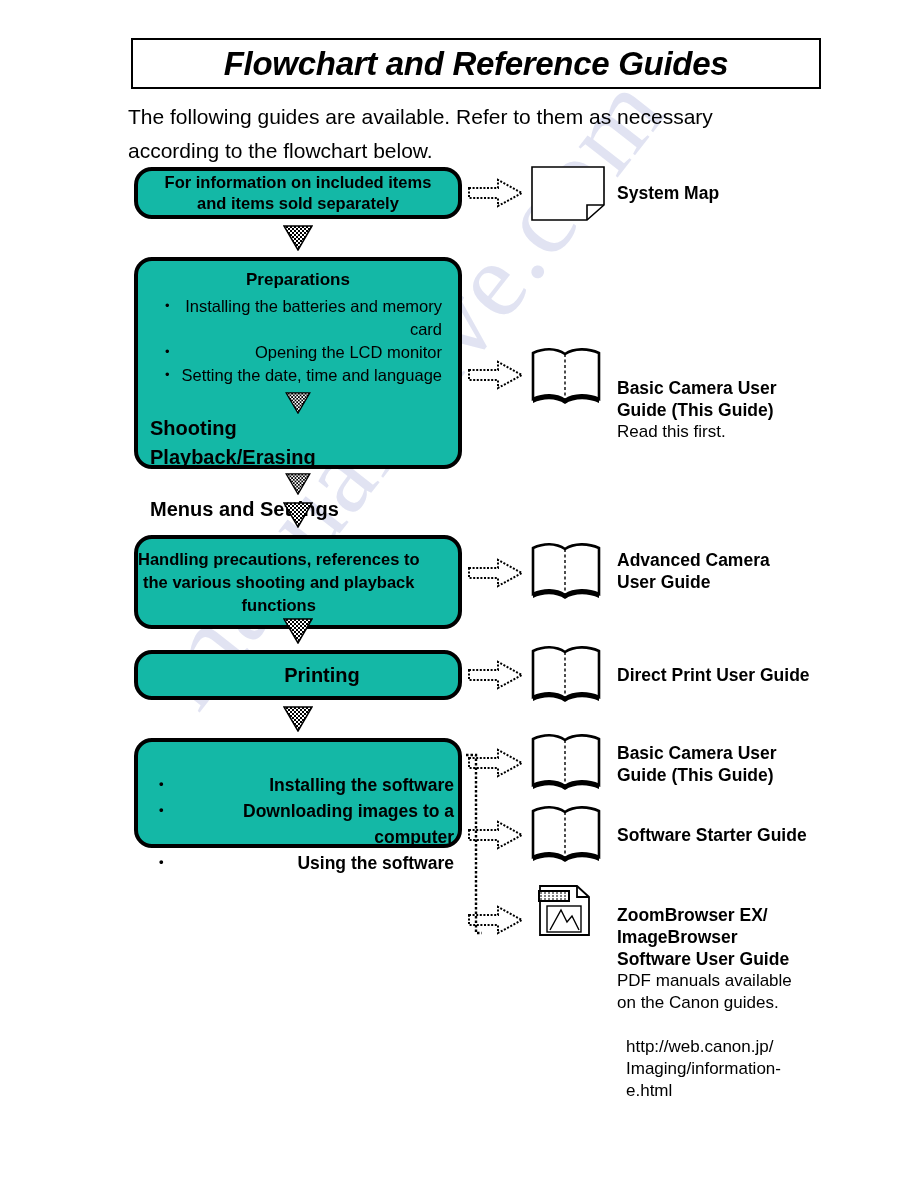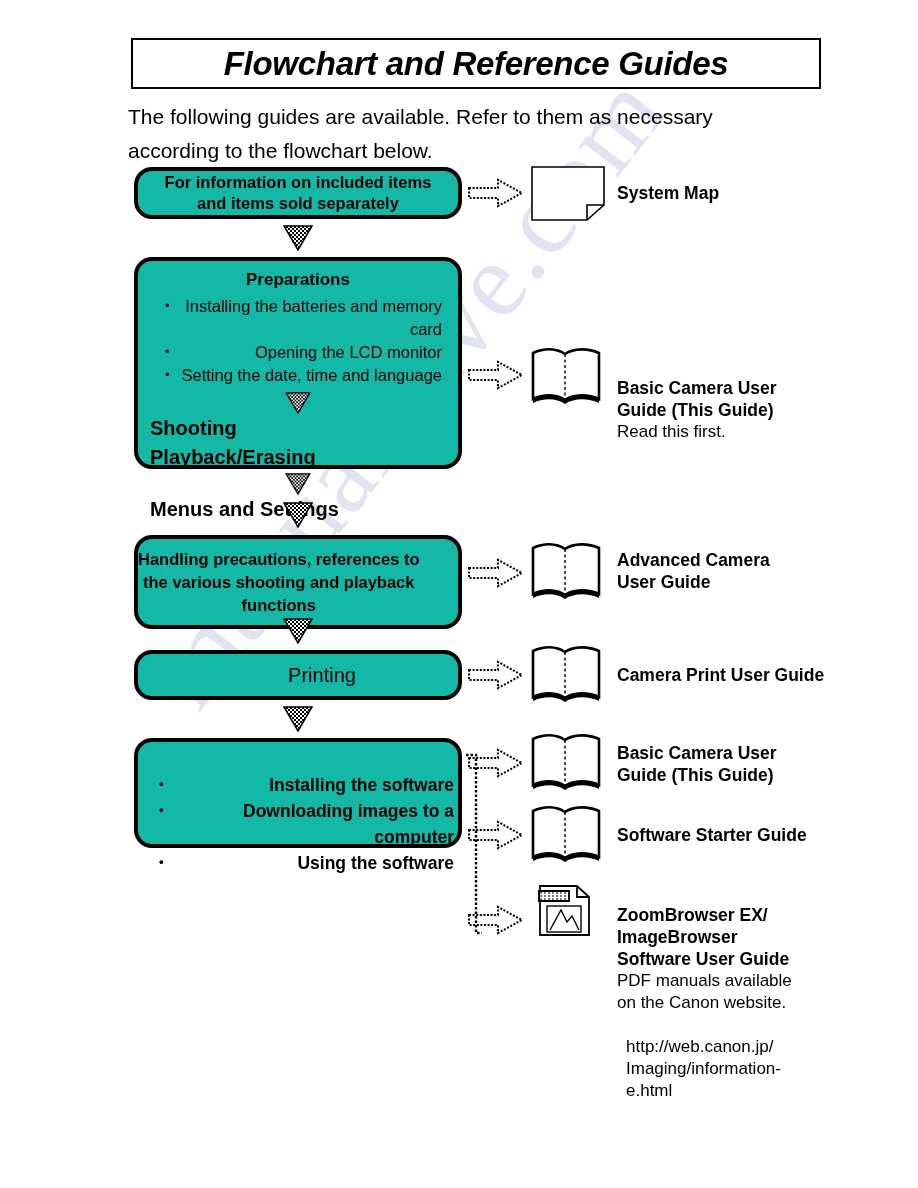--- a/index.html
+++ b/index.html
@@ -276,33 +276,33 @@
     <path d="M3 52 C14 47 26 47 35 53 C44 47 58 47 69 52 L69 56 C58 51 44 51 35 57 C26 51 14 51 3 56 Z" fill="#000"></path>
   </svg>
   <div class="glabel" style="left:617px; top:549px;">Advanced Camera
 User Guide</div>
 
   <svg class="vtri" style="left:283px; top:618px;" viewBox="0 0 30 26">
     <path d="M1 1 H29 L15 25 Z" fill="url(#hatch)" stroke="#000" stroke-width="1.5"></path>
   </svg>
 
   <div class="fbox" id="box-printing">
-    <div class="fbox-line" style="font-weight:normal;margin-left:48px;">Printing</div>
+    <div class="fbox-line" style="font-weight:bold;margin-left:48px;">Printing</div>
   </div>
 
   <svg class="rarrow" style="left:468px; top:660px;" viewBox="0 0 56 30">
     <path d="M1 10 H30 V2 L54 15 L30 28 V20 H1 Z" fill="none" stroke="#000" stroke-width="2" stroke-dasharray="2 1.6"></path>
   </svg>
 
   <svg class="bookicon" style="left:530px; top:645px;" viewBox="0 0 72 62">
     <path d="M3 6 C14 1 26 1 35 7 C44 1 58 1 69 6 L69 52 C58 47 44 47 35 53 C26 47 14 47 3 52 Z" fill="#fff" stroke="#000" stroke-width="2.6"></path>
     <path d="M35 7 L35 53" stroke="#000" stroke-width="1.4" stroke-dasharray="3 2.5"></path>
     <path d="M3 52 C14 47 26 47 35 53 C44 47 58 47 69 52 L69 56 C58 51 44 51 35 57 C26 51 14 51 3 56 Z" fill="#000"></path>
   </svg>
-  <div class="glabel" style="left:617px; top:664px;">Camera Print User Guide</div>
+  <div class="glabel" style="left:617px; top:664px;">Direct Print User Guide</div>
 
   <svg class="vtri" style="left:283px; top:706px;" viewBox="0 0 30 26">
     <path d="M1 1 H29 L15 25 Z" fill="url(#hatch)" stroke="#000" stroke-width="1.5"></path>
   </svg>
 
   <div class="fbox" id="box-software">
     <ul class="bullets bold">
       <li>Installing the software</li>
       <li>Downloading images to a
 computer</li>
@@ -351,20 +351,20 @@
     <path d="M3 11 H31 M3 14 H31 M3 17 H31" stroke="#000" stroke-width="1.2" stroke-dasharray="2 2"></path>
     <rect x="10" y="24" width="34" height="26" fill="none" stroke="#000" stroke-width="1.4"></rect>
     <path d="M13 48 L24 28 L30 40 L35 34 L42 48" fill="none" stroke="#000" stroke-width="1.4"></path>
   </svg>
 
   <div class="glabel" style="left:617px; top:882px; width:230px;">
     <span>ZoomBrowser EX/
 ImageBrowser
 Software User Guide</span>
     <span class="gsub b">PDF manuals available
-on the Canon website.</span>
+on the Canon guides.</span>
     <span class="gsub" style="padding-left:9px;">http://web.canon.jp/
 Imaging/information-
 e.html</span>
   </div>
 
 
 </div>
 
 </body></html>

